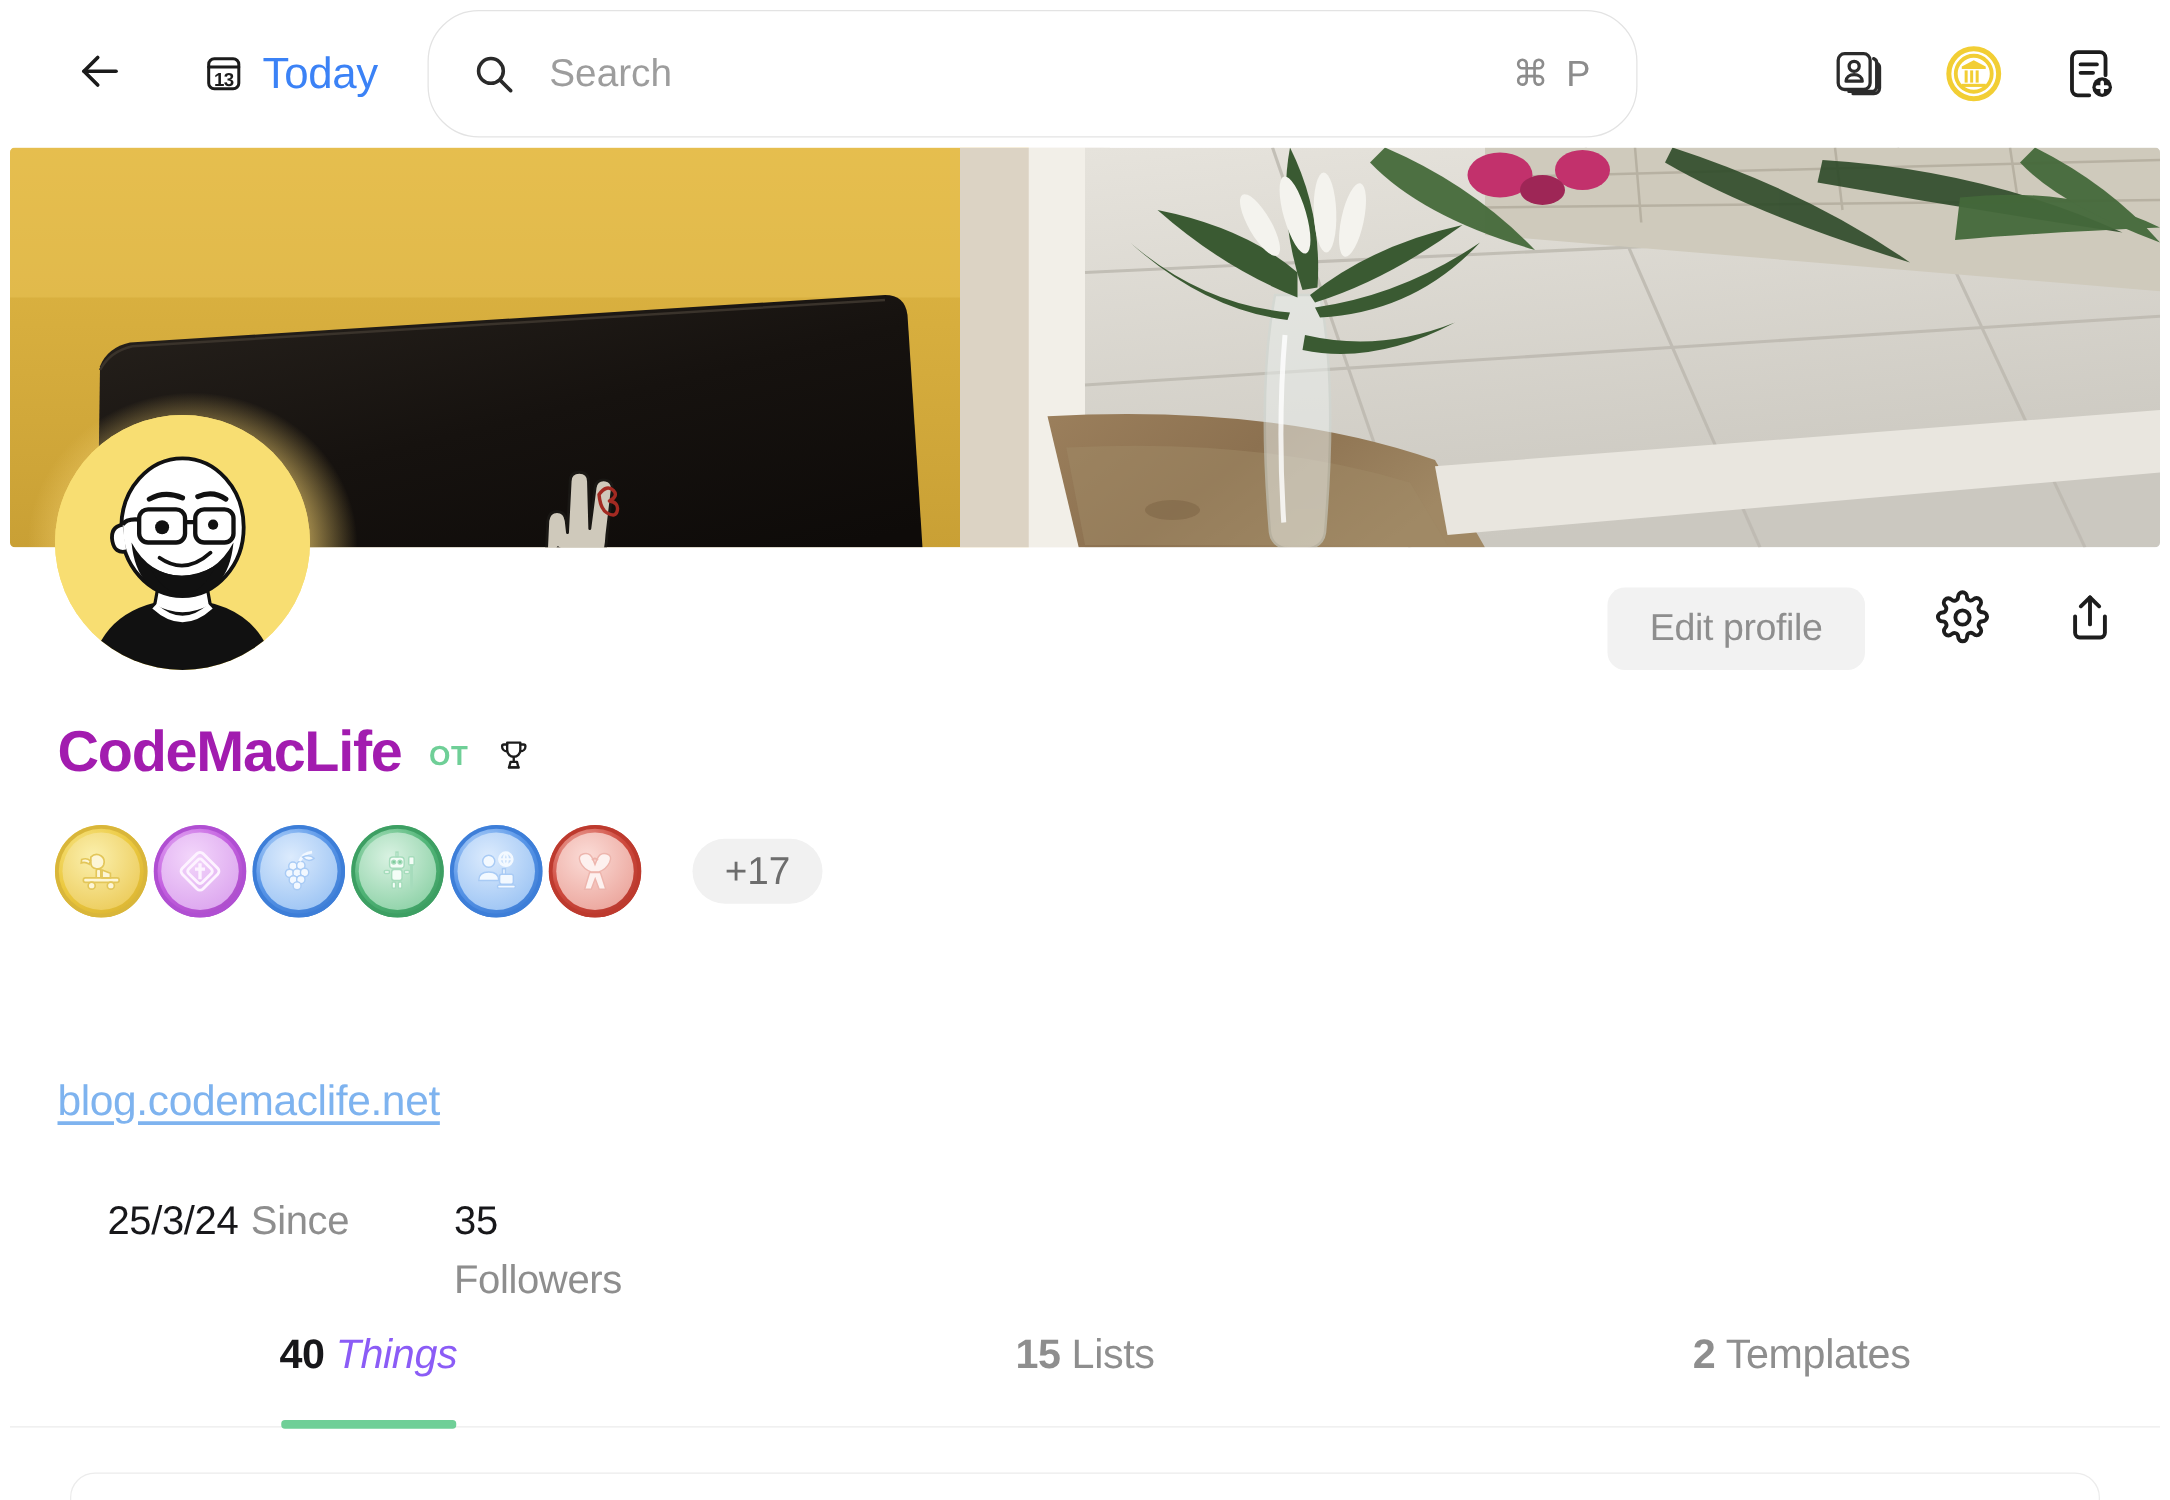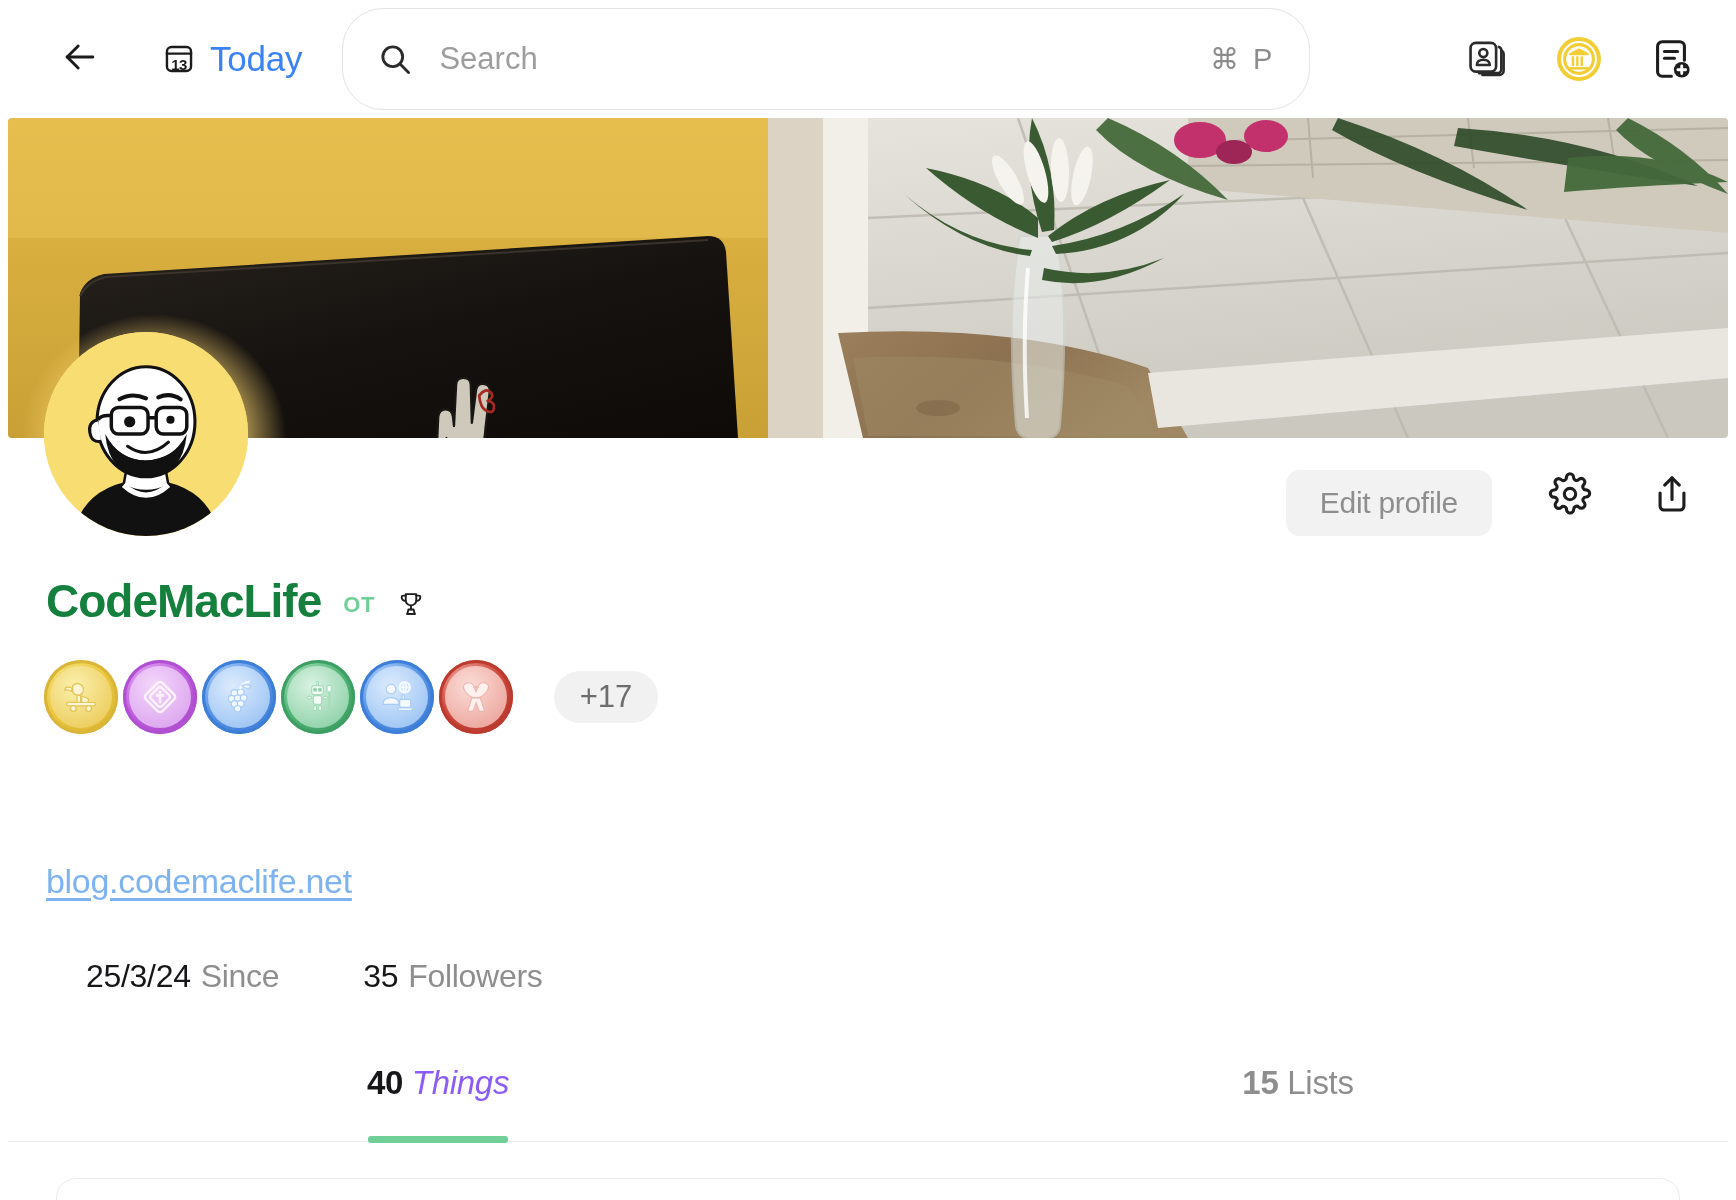--- a/index.html
+++ b/index.html
@@ -169,21 +169,21 @@
     position: absolute;
     left: 46px;
     top: 574px;
     display: flex;
     align-items: center;
     gap: 0;
   }
   .display-name {
     font-size: 46px;
     font-weight: 700;
-    color: #15803d;
+    color: #a21caf;
     letter-spacing: -1px;
   }
   .ot-badge {
     font-size: 22px;
     font-weight: 700;
     color: #6fcf97;
     letter-spacing: 0.5px;
     margin-left: 22px;
     margin-top: 8px;
   }
@@ -254,21 +254,21 @@
   .stats-row {
     position: absolute;
     left: 46px;
     top: 958px;
     display: flex;
     align-items: baseline;
     font-size: 32px;
     letter-spacing: -0.3px;
   }
   .stat { display: flex; align-items: baseline; gap: 10px; }
-  .stat + .stat { margin-left: 44px; }
+  .stat + .stat { margin-left: 44px; flex-direction: column; }
   .stat-num { font-weight: 400; color: #17171a; margin-left: 40px; }
   .stat-label { color: #8e8e8e; }
 
   
   .tabs {
     position: absolute;
     left: 8px;
     top: 1050px;
     width: 1720px;
     height: 92px;
@@ -684,17 +684,23 @@
       </span>
     </div>
 
     <div class="tab">
       <span class="tab-text">
         <span class="num">15</span>
         <span class="word">Lists</span>
       </span>
     </div>
 
+    <div class="tab">
+      <span class="tab-text">
+        <span class="num">2</span>
+        <span class="word">Templates</span>
+      </span>
+    </div>
   </div>
 
   <div class="content-card"></div>
 
 </div>
 
 </body></html>

